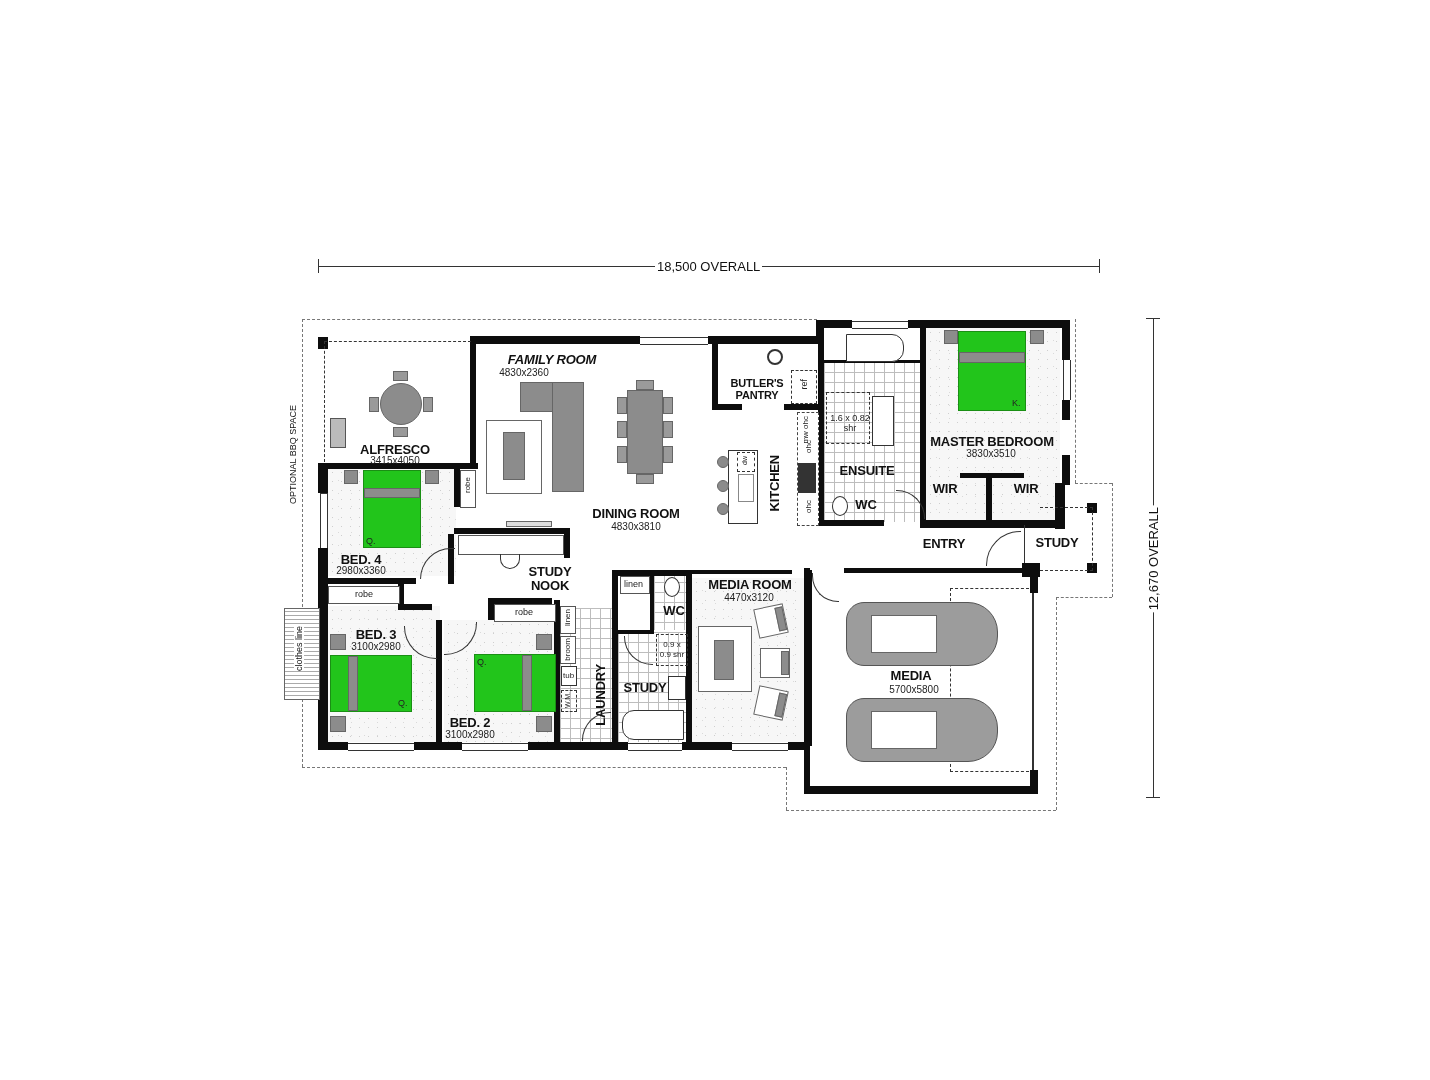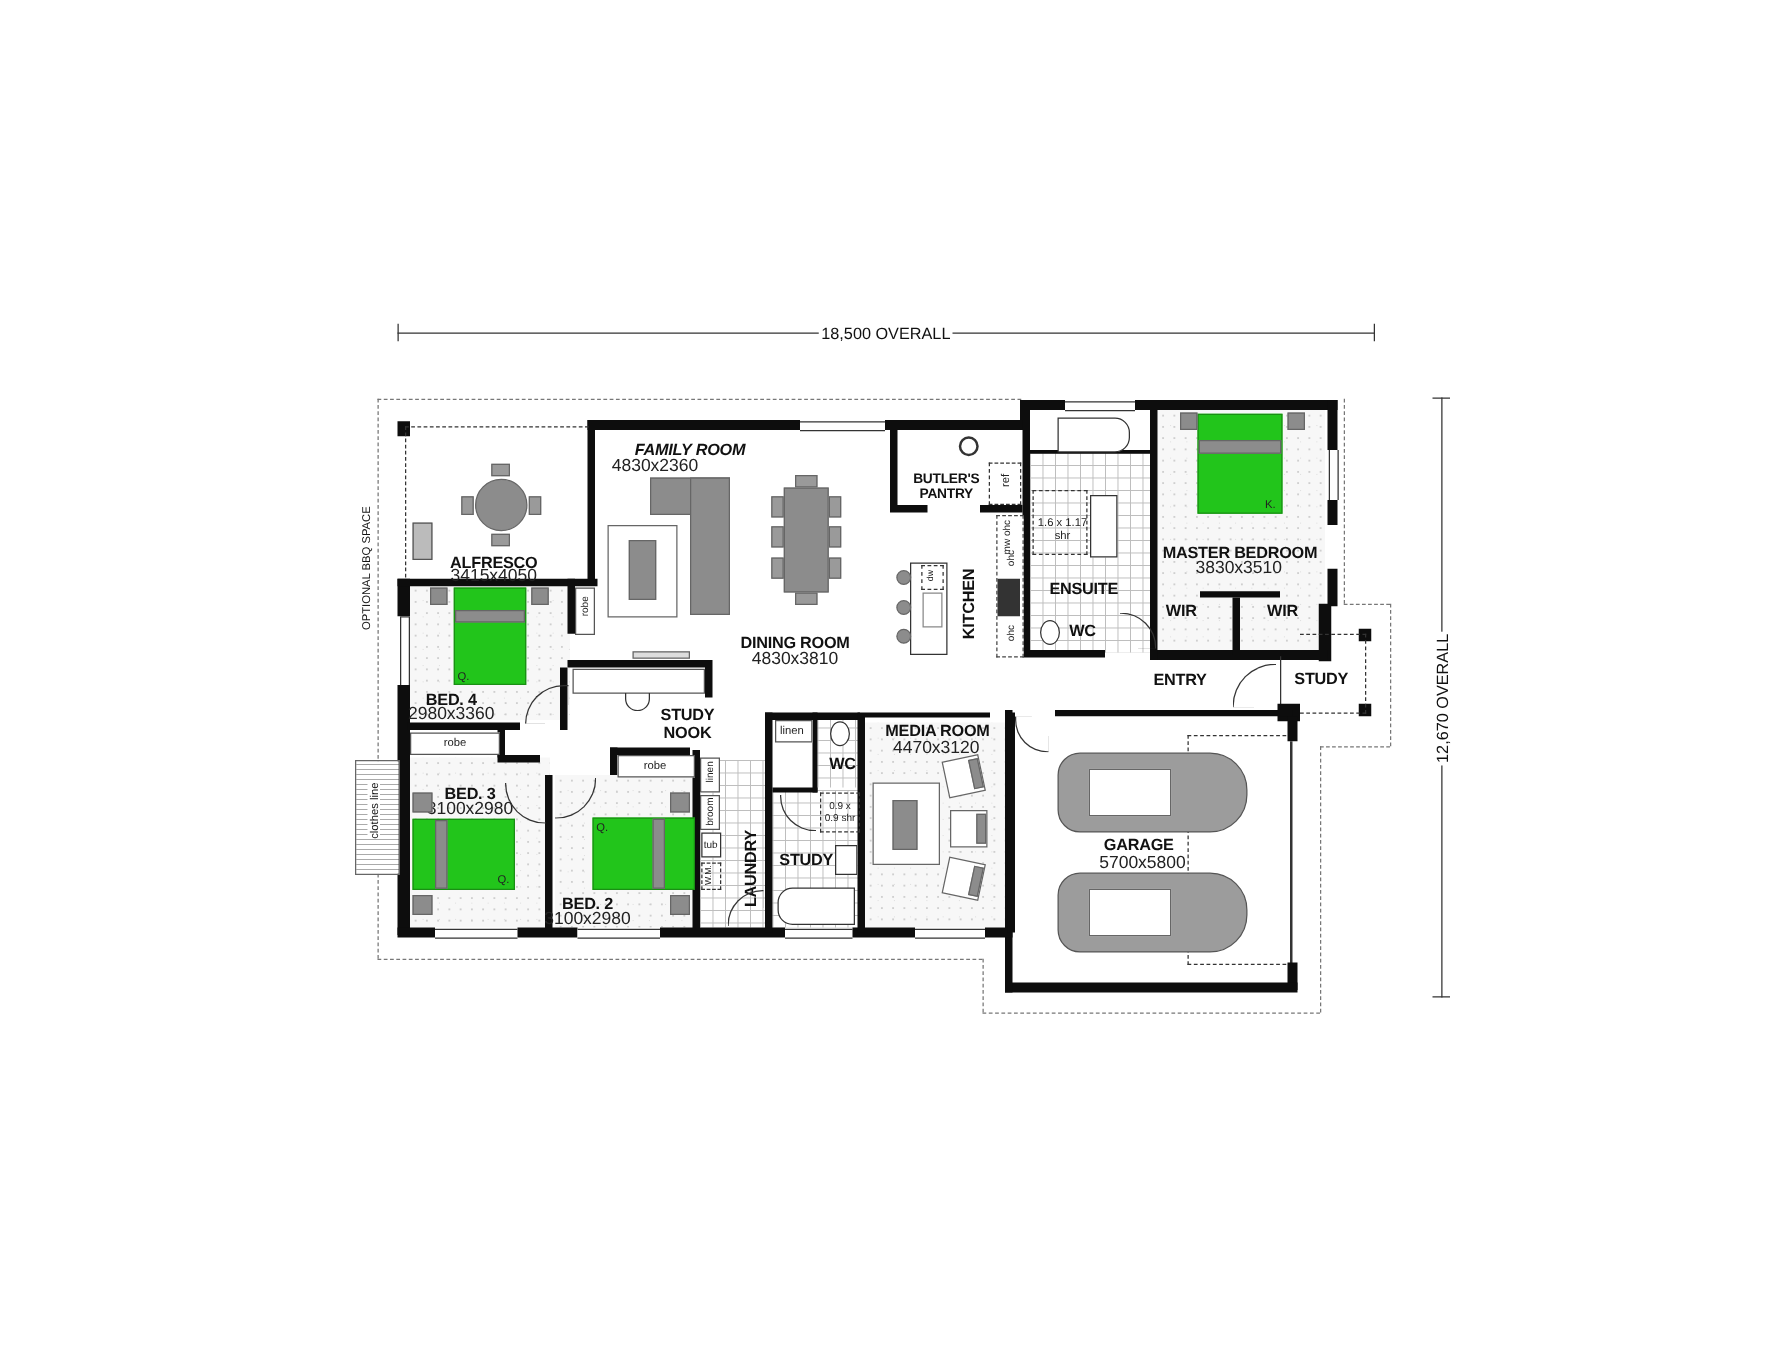--- a/index.html
+++ b/index.html
@@ -2,21 +2,21 @@
 <html><head>
 <meta charset="utf-8">
 <style>
   html, body { margin:0; padding:0; background:#ffffff; }
   body { width:1430px; height:1080px; position:relative; overflow:hidden;
          font-family:"Liberation Sans", sans-serif; color:#111; }
   .abs { position:absolute; }
   .wall { position:absolute; background:#0d0d0d; }
   .thin { position:absolute; background:#333; }
   .label { position:absolute; font-weight:bold; font-size:13px; letter-spacing:-0.2px; white-space:nowrap; transform:translateX(-50%); text-align:center; line-height:14px; }
-  .dim { position:absolute; font-size:14px; white-space:nowrap; transform:translateX(-50%); color:#222; line-height:11px; }
+  .dim { position:absolute; font-size:10px; white-space:nowrap; transform:translateX(-50%); color:#222; line-height:11px; }
   .small { position:absolute; font-size:9px; white-space:nowrap; color:#222; }
   .vert { writing-mode:vertical-rl; transform:rotate(180deg); }
   .speckle { position:absolute; background-color:#f7f7f7;
      background-image: radial-gradient(#cfcfcf 0.6px, transparent 0.8px), radial-gradient(#dadada 0.5px, transparent 0.7px);
      background-size: 9px 9px, 13px 13px; background-position: 0 0, 4px 6px; }
   .tile { position:absolute; background-color:#fff;
      background-image: linear-gradient(#bdbdbd 1px, transparent 1px), linear-gradient(90deg, #bdbdbd 1px, transparent 1px);
      background-size: 10px 10px; }
   .bed-green { position:absolute; background:#22c51b; border:1px solid #1a8f14; }
   .grey { position:absolute; background:#8c8c8c; border:1px solid #666; }
@@ -200,21 +200,21 @@
   <div class="abs" style="left:797px;top:412px;width:20px;height:112px;border:1px dashed #444;background:#fff;"></div>
   <span class="small vert" style="left:801px;top:416px;font-size:8px;">mw ohc</span>
   <span class="small vert" style="left:804px;top:440px;font-size:8px;">ohc</span>
   <div class="abs" style="left:798px;top:463px;width:18px;height:30px;background:#333;"></div>
   <span class="small vert" style="left:804px;top:500px;font-size:8px;">ohc</span>
 </div>
 
 <div>
   <div class="abs" style="left:846px;top:334px;width:56px;height:26px;border:1px solid #333;border-radius:0 12px 12px 0;background:#fff;"></div>
   <div class="dashed" style="left:826px;top:392px;width:42px;height:50px;border-width:1px;"></div>
-  <div class="small" style="left:830px;top:413px;width:40px;white-space:normal;text-align:center;line-height:10px;">1.6 x 1.17 shr</div>
+  <div class="small" style="left:830px;top:413px;width:40px;white-space:normal;text-align:center;line-height:10px;">1.6 x 0.82 shr</div>
   <div class="abs" style="left:872px;top:396px;width:20px;height:48px;border:1px solid #333;background:#fff;"></div>
   <div class="label" style="left:867px;top:464px;">ENSUITE</div>
   <div class="abs" style="left:832px;top:496px;width:14px;height:18px;border:1px solid #333;border-radius:50%;background:#fff;"></div>
   <div class="label" style="left:866px;top:498px;">WC</div>
   <div class="door-arc" style="left:896px;top:490px;width:28px;height:28px;border-radius:0 28px 0 0;border-left:none;border-bottom:none;"></div>
 </div>
 
 <div>
   <div class="bed-green" style="left:958px;top:331px;width:66px;height:78px;"></div>
   <div class="grey" style="left:959px;top:352px;width:64px;height:9px;"></div>
@@ -330,15 +330,15 @@
 </div>
 
 <div>
   <div class="dashed" style="left:950px;top:588px;width:78px;height:182px;border-width:1px;border-right:none;"></div>
   <div class="abs" style="left:846px;top:602px;width:150px;height:62px;border:1.5px solid #555;border-radius:18px 30px 30px 18px;background:#9c9c9c;">
     <div class="abs" style="left:24px;top:12px;width:64px;height:36px;background:#fff;border:1px solid #666;"></div>
   </div>
   <div class="abs" style="left:846px;top:698px;width:150px;height:62px;border:1.5px solid #555;border-radius:18px 30px 30px 18px;background:#9c9c9c;">
     <div class="abs" style="left:24px;top:12px;width:64px;height:36px;background:#fff;border:1px solid #666;"></div>
   </div>
-  <div class="label" style="left:911px;top:669px;background:#fff;">GARAGE</div>
+  <div class="label" style="left:911px;top:669px;background:#fff;">MEDIA</div>
   <div class="dim" style="left:914px;top:684px;">5700x5800</div>
 </div>
 
 </body></html>

